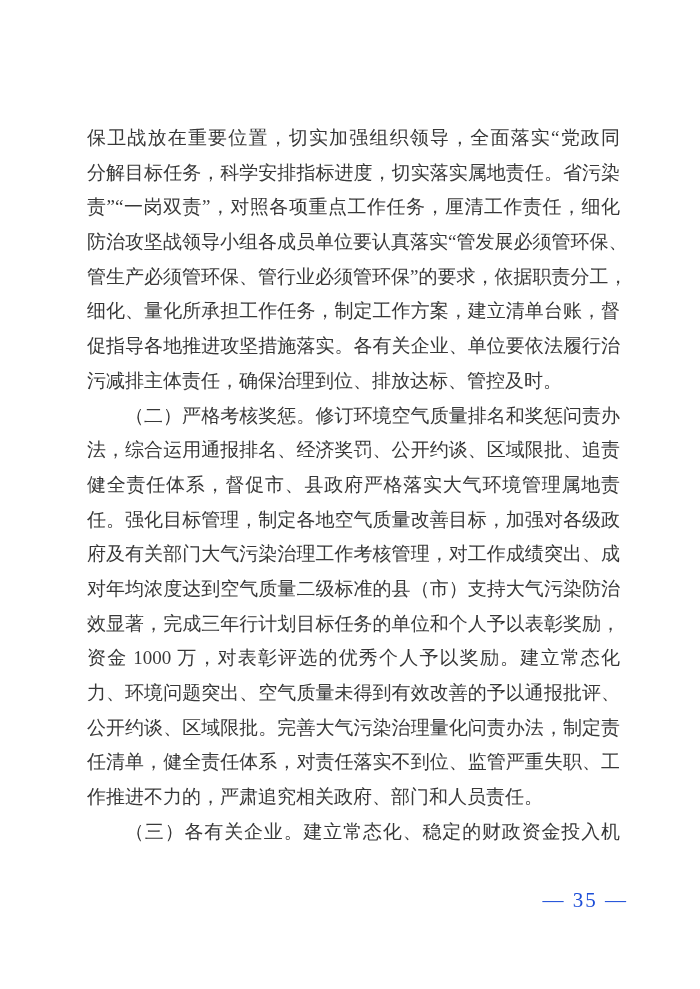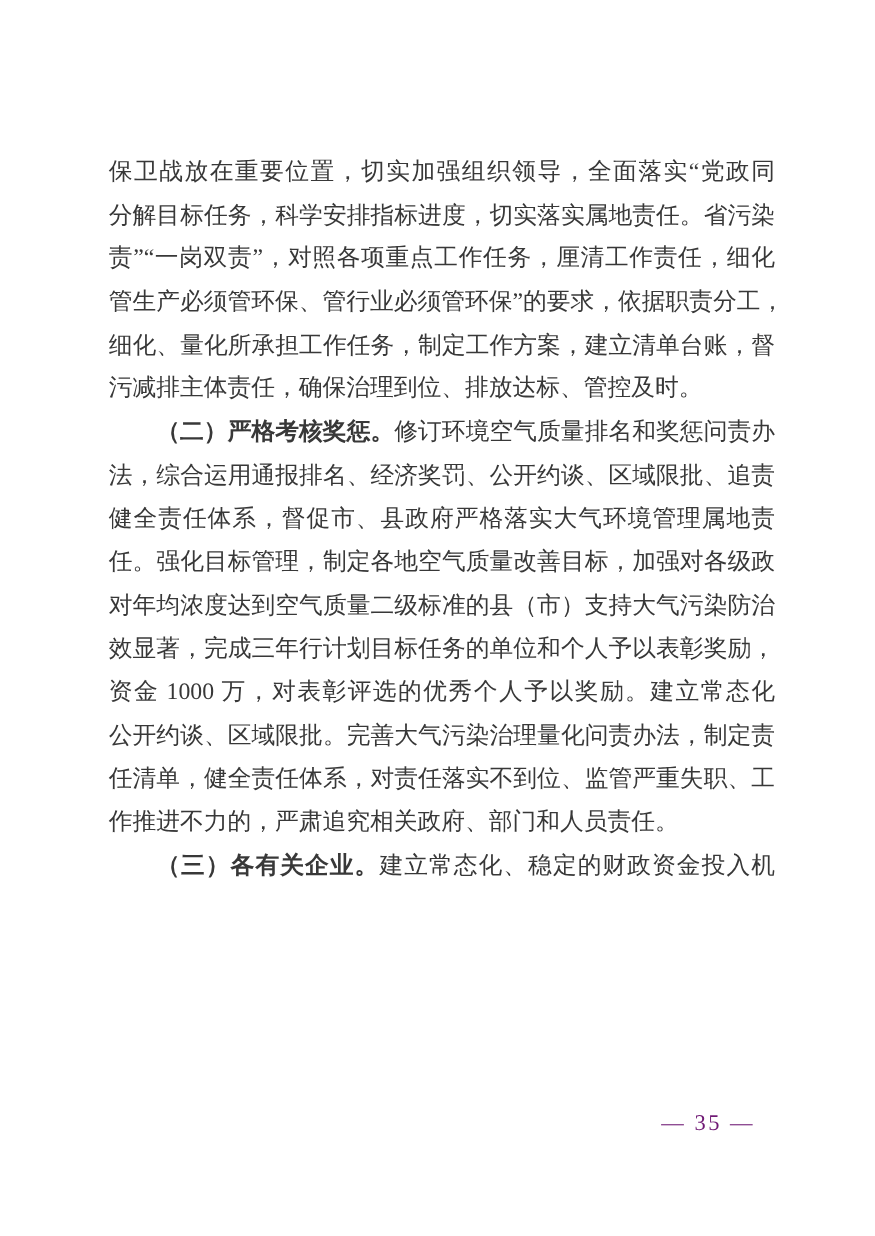--- a/index.html
+++ b/index.html
@@ -33,55 +33,59 @@
     white-space: nowrap;
   }
   .line.para-end {
     -moz-text-align-last: left;
     text-align-last: left;
   }
   .line.indent {
     padding-left: 2em;
   }
   .lead {
-    font-weight: 700;
+    font-weight: 400;
   }
   .page-number {
     position: absolute;
     top: 888px;
-    right: 96px;
-    font-size: 18px;
+    right: 72px;
+    font-size: 21px;
     letter-spacing: 2px;
-    color: #701a75;
+    color: #1d4ed8;
     font-family: "Liberation Serif", "DejaVu Serif", serif;
   }
 </style>
 </head>
 <body>
 
 <div class="page">
   <div class="text-block">
 
     <div>
       <div class="line">保卫战放在重要位置，切实加强组织领导，全面落实“党政同</div>
       <div class="line">分解目标任务，科学安排指标进度，切实落实属地责任。省污染</div>
       <div class="line">责”“一岗双责”，对照各项重点工作任务，厘清工作责任，细化</div>
+      <div class="line">防治攻坚战领导小组各成员单位要认真落实“管发展必须管环保、</div>
       <div class="line">管生产必须管环保、管行业必须管环保”的要求，依据职责分工，</div>
       <div class="line">细化、量化所承担工作任务，制定工作方案，建立清单台账，督</div>
+      <div class="line">促指导各地推进攻坚措施落实。各有关企业、单位要依法履行治</div>
       <div class="line para-end">污减排主体责任，确保治理到位、排放达标、管控及时。</div>
     </div>
 
     <div>
       <div class="line indent"><span class="lead">（二）严格考核奖惩。</span><span>修订环境空气质量排名和奖惩问责办</span></div>
       <div class="line">法，综合运用通报排名、经济奖罚、公开约谈、区域限批、追责</div>
       <div class="line">健全责任体系，督促市、县政府严格落实大气环境管理属地责</div>
       <div class="line">任。强化目标管理，制定各地空气质量改善目标，加强对各级政</div>
+      <div class="line">府及有关部门大气污染治理工作考核管理，对工作成绩突出、成</div>
       <div class="line">对年均浓度达到空气质量二级标准的县（市）支持大气污染防治</div>
       <div class="line">效显著，完成三年行计划目标任务的单位和个人予以表彰奖励，</div>
       <div class="line">资金 1000 万，对表彰评选的优秀个人予以奖励。建立常态化</div>
+      <div class="line">力、环境问题突出、空气质量未得到有效改善的予以通报批评、</div>
       <div class="line">公开约谈、区域限批。完善大气污染治理量化问责办法，制定责</div>
       <div class="line">任清单，健全责任体系，对责任落实不到位、监管严重失职、工</div>
       <div class="line para-end">作推进不力的，严肃追究相关政府、部门和人员责任。</div>
     </div>
 
     <div>
       <div class="line indent"><span class="lead">（三）各有关企业。</span><span>建立常态化、稳定的财政资金投入机</span></div>
     </div>
 
   </div>

